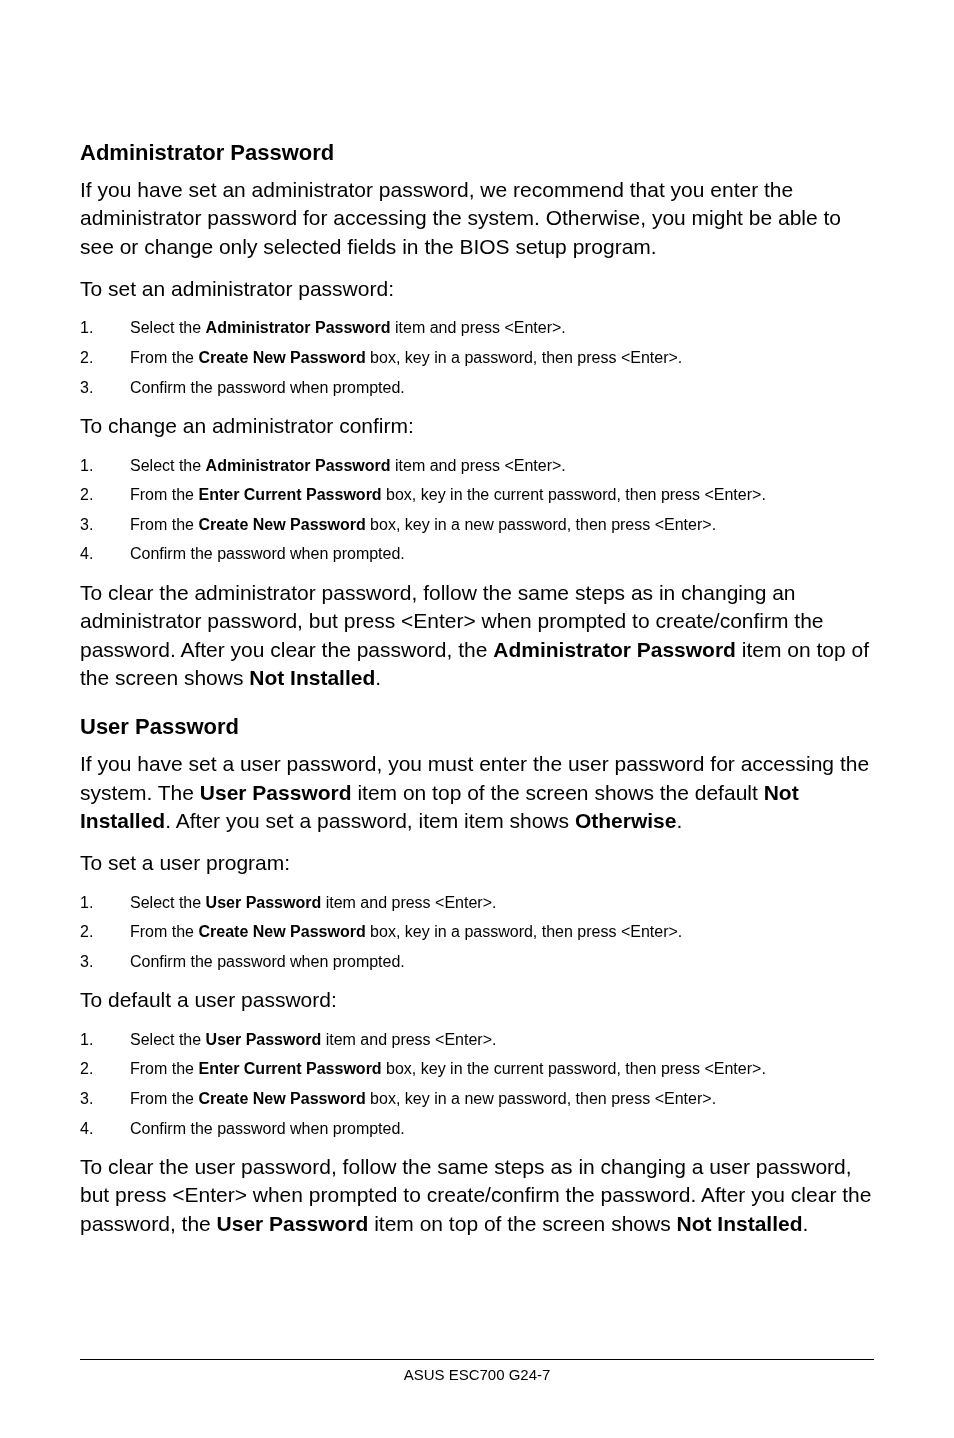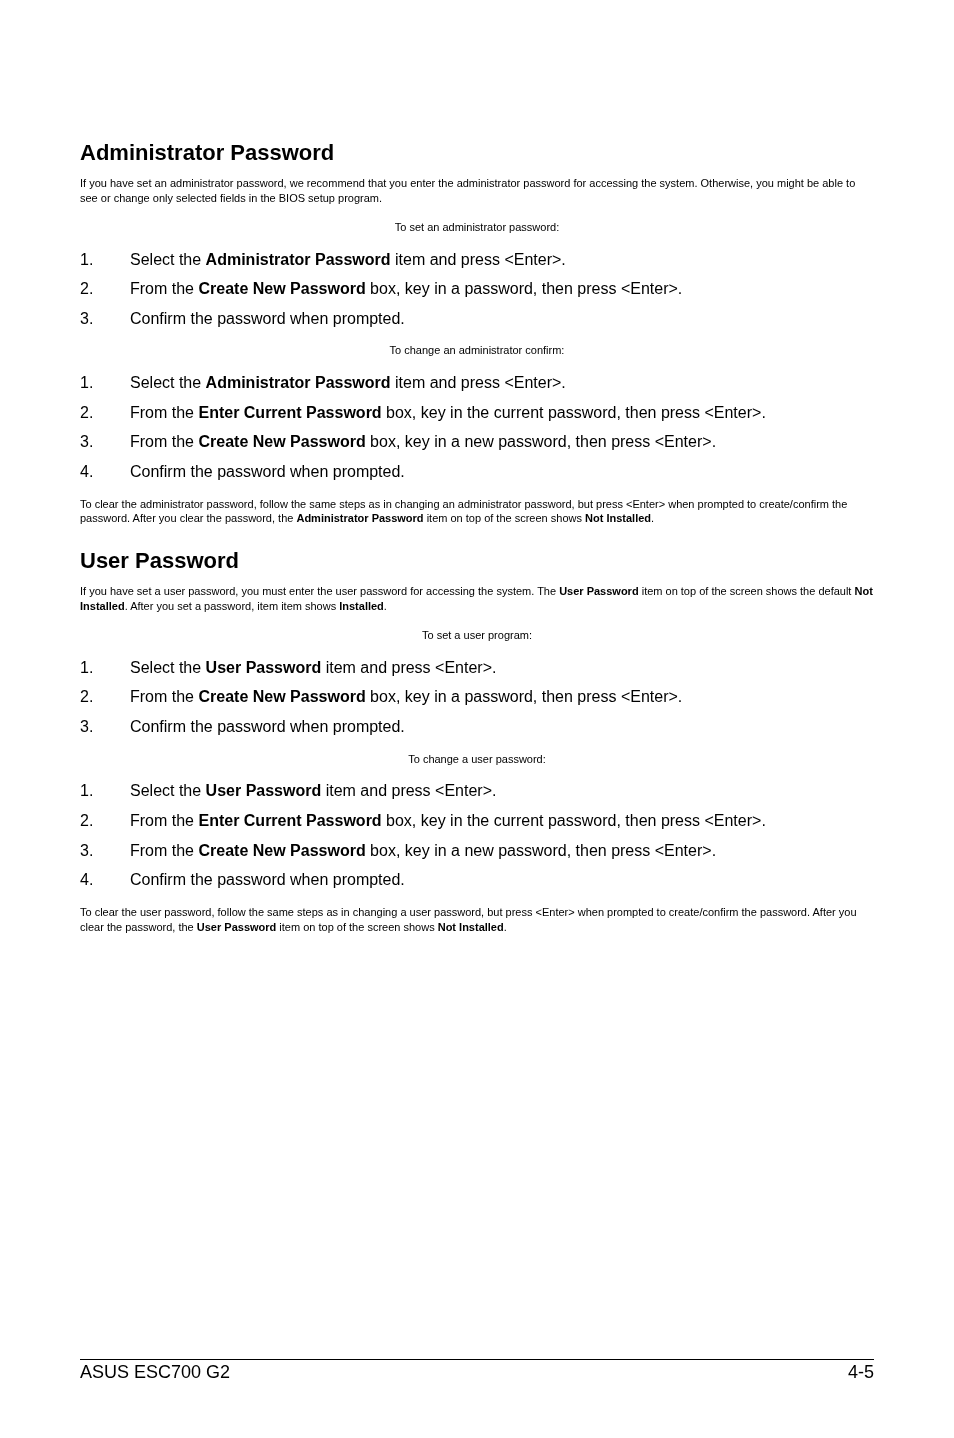--- a/index.html
+++ b/index.html
@@ -11,21 +11,21 @@
       background: #fff;
       padding: 140px 80px 0 80px;
       position: relative;
     }
     h2 {
       font-size: 22px;
       font-weight: bold;
       margin-bottom: 10px;
     }
     p {
-      font-size: 11px;
+      font-size: 21px;
       line-height: 1.35;
       margin-bottom: 14px;
     }
     ol {
       list-style-position: outside;
       margin-left: 0;
       padding-left: 0;
       margin-bottom: 14px;
     }
     ol li {
@@ -47,25 +47,25 @@
       left: 80px;
       right: 80px;
       border-top: 1px solid #000;
     }
     .footer {
       position: absolute;
       bottom: 55px;
       left: 80px;
       right: 80px;
       display: flex;
-      justify-content: space-between;
-      font-size: 18px;
+      justify-content: center;
+      font-size: 15px;
     }
     .section-gap { margin-top: 22px; }
-    .para-gap { margin-top: 4px; text-align: center; }
+    .para-gap { margin-top: 4px; }
   </style>
 </head>
 <body>
 
 <h2>Administrator Password</h2>
 <p>If you have set an administrator password, we recommend that you enter the administrator password for accessing the system. Otherwise, you might be able to see or change only selected fields in the BIOS setup program.</p>
 
 <p class="para-gap">To set an administrator password:</p>
 <ol>
   <li><span class="num">1.</span><span>Select the </span><b>Administrator Password</b><span> item and press &lt;Enter&gt;.</span></li>
@@ -77,36 +77,36 @@
 <ol>
   <li><span class="num">1.</span><span>Select the </span><b>Administrator Password</b><span> item and press &lt;Enter&gt;.</span></li>
   <li><span class="num">2.</span><span>From the </span><b>Enter Current Password</b><span> box, key in the current password, then press &lt;Enter&gt;.</span></li>
   <li><span class="num">3.</span><span>From the </span><b>Create New Password</b><span> box, key in a new password, then press &lt;Enter&gt;.</span></li>
   <li><span class="num">4.</span><span>Confirm the password when prompted.</span></li>
 </ol>
 
 <p><span>To clear the administrator password, follow the same steps as in changing an administrator password, but press &lt;Enter&gt; when prompted to create/confirm the password. After you clear the password, the </span><b>Administrator Password</b><span> item on top of the screen shows </span><b>Not Installed</b><span>.</span></p>
 
 <h2 class="section-gap">User Password</h2>
-<p><span>If you have set a user password, you must enter the user password for accessing the system. The </span><b>User Password</b><span> item on top of the screen shows the default </span><b>Not Installed</b><span>. After you set a password, item item shows </span><b>Installed</b><span>.</span></p>
+<p><span>If you have set a user password, you must enter the user password for accessing the system. The </span><b>User Password</b><span> item on top of the screen shows the default </span><b>Not Installed</b><span>. After you set a password, item item shows </span><b>Otherwise</b><span>.</span></p>
 
 <p class="para-gap">To set a user program:</p>
 <ol>
   <li><span class="num">1.</span><span>Select the </span><b>User Password</b><span> item and press &lt;Enter&gt;.</span></li>
   <li><span class="num">2.</span><span>From the </span><b>Create New Password</b><span> box, key in a password, then press &lt;Enter&gt;.</span></li>
   <li><span class="num">3.</span><span>Confirm the password when prompted.</span></li>
 </ol>
 
-<p class="para-gap">To change a user password:</p>
+<p class="para-gap">To default a user password:</p>
 <ol>
   <li><span class="num">1.</span><span>Select the </span><b>User Password</b><span> item and press &lt;Enter&gt;.</span></li>
   <li><span class="num">2.</span><span>From the </span><b>Enter Current Password</b><span> box, key in the current password, then press &lt;Enter&gt;.</span></li>
   <li><span class="num">3.</span><span>From the </span><b>Create New Password</b><span> box, key in a new password, then press &lt;Enter&gt;.</span></li>
   <li><span class="num">4.</span><span>Confirm the password when prompted.</span></li>
 </ol>
 
 <p><span>To clear the user password, follow the same steps as in changing a user password, but press &lt;Enter&gt; when prompted to create/confirm the password. After you clear the password, the </span><b>User Password</b><span> item on top of the screen shows </span><b>Not Installed</b><span>.</span></p>
 
 <div class="footer-rule"></div>
 <div class="footer">
   <span>ASUS ESC700 G2</span>
-  <span>4-5</span>
+  <span>4-7</span>
 </div>
 
 </body></html>

